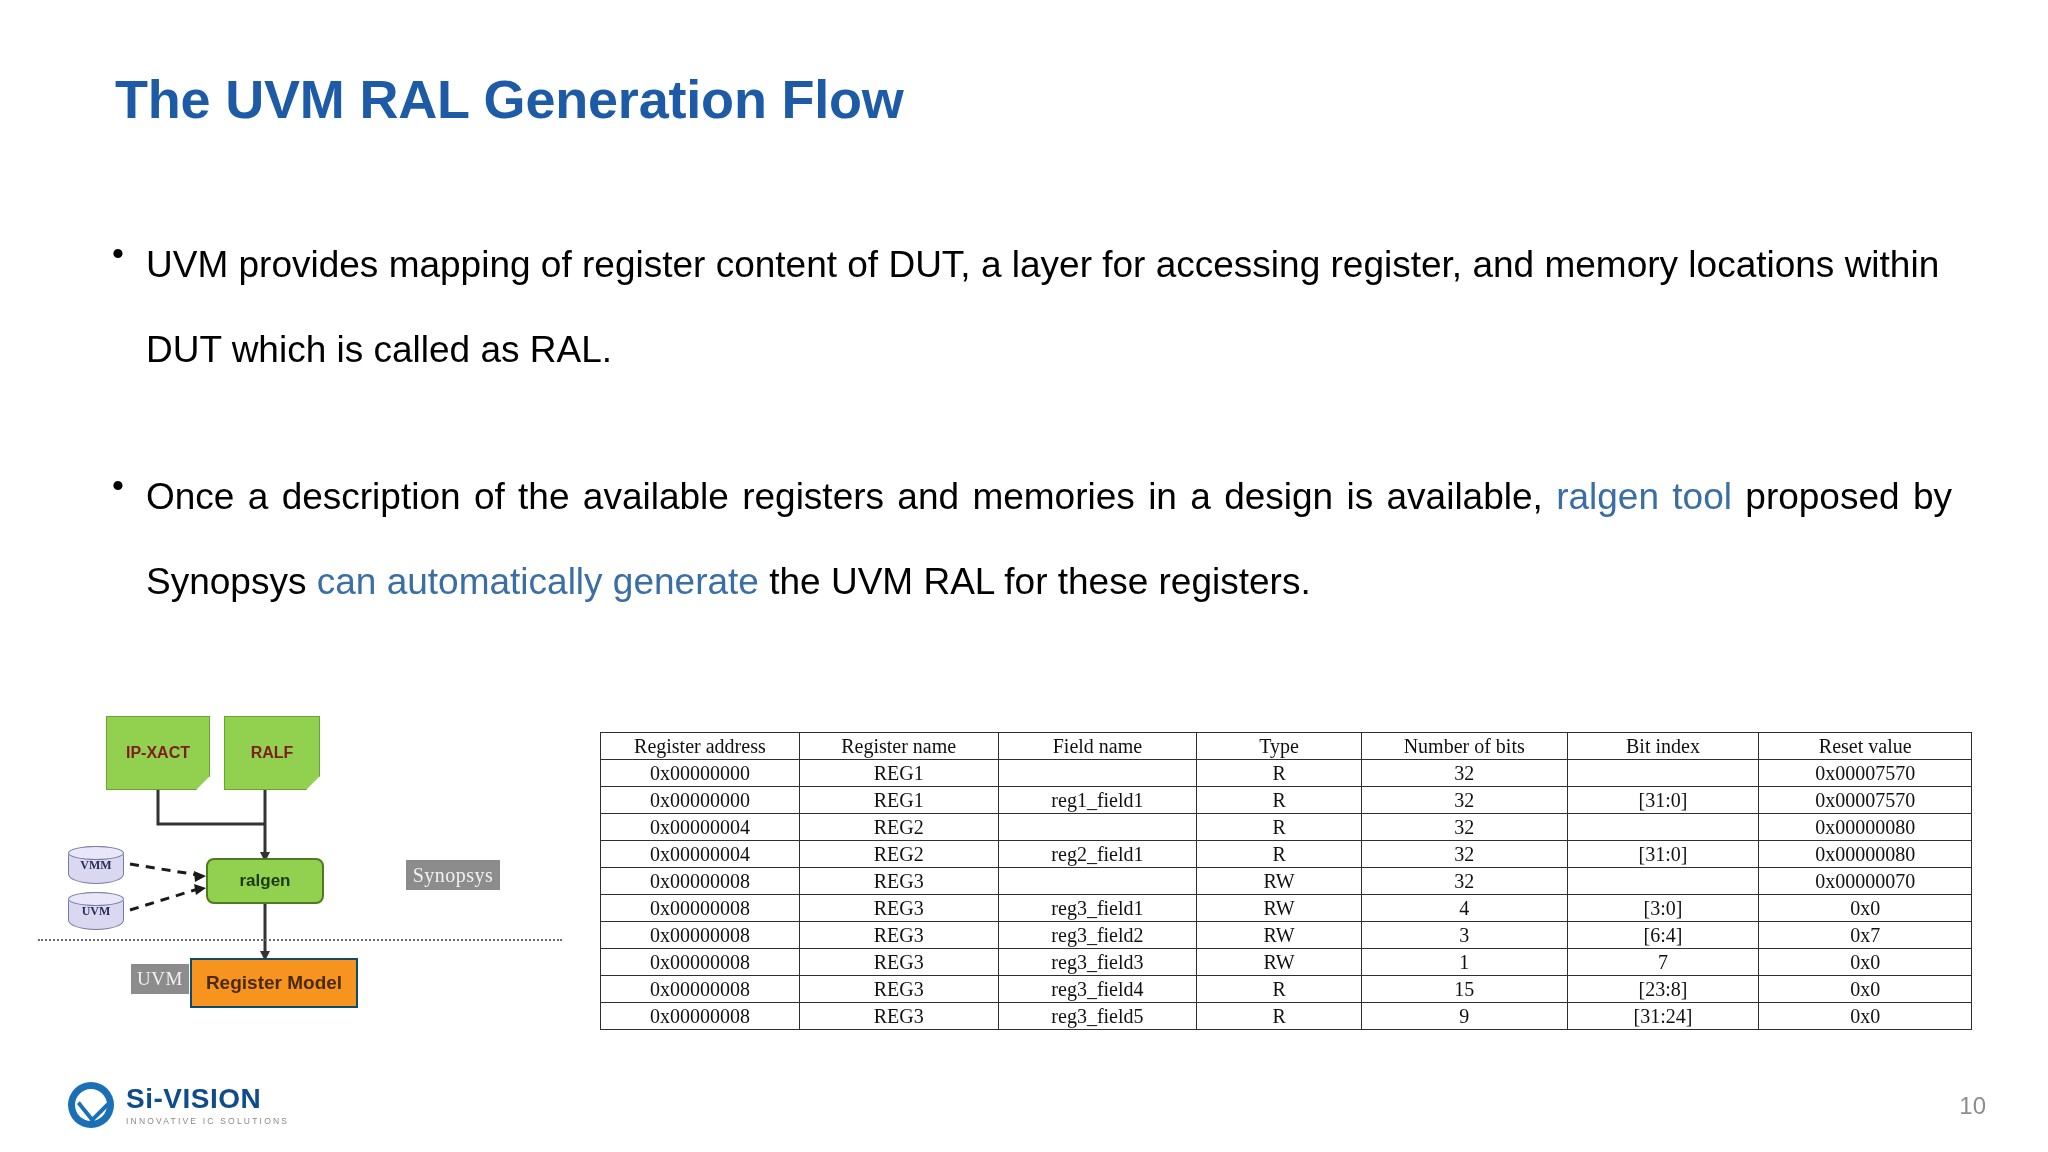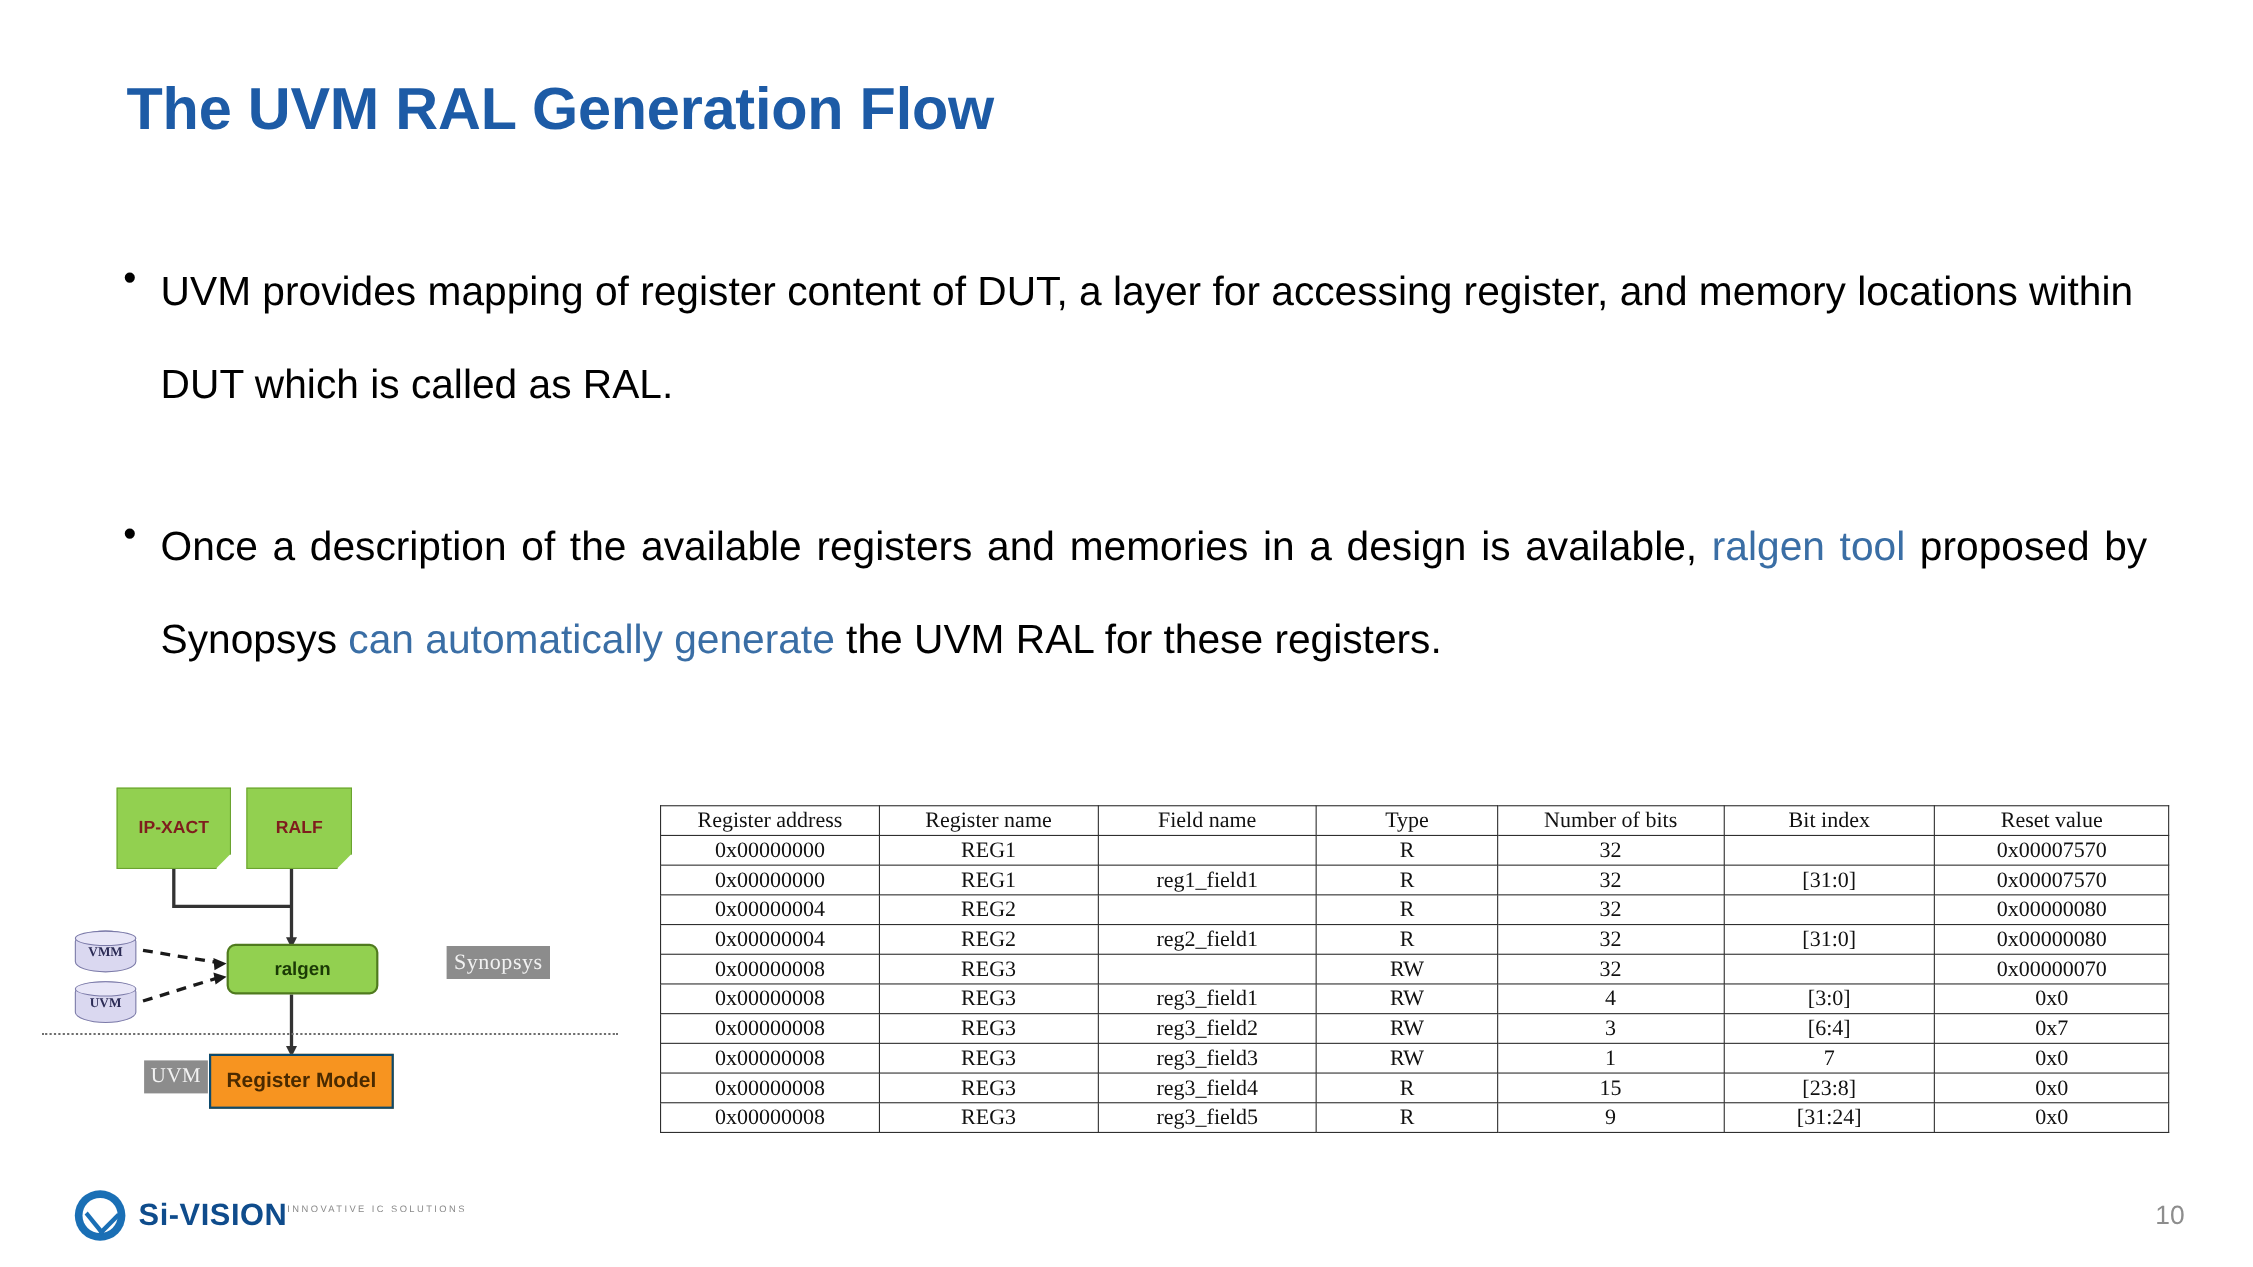--- a/index.html
+++ b/index.html
@@ -118,21 +118,21 @@
     background: #E8E6F7;
   }
   .cyl span { position: relative; z-index: 2; }
   .cyl.vmm { left: 30px; top: 134px; }
   .cyl.uvm { left: 30px; top: 180px; }
 
   .ralgen-box {
     position: absolute;
     left: 168px;
     top: 146px;
-    width: 138px;
+    width: 118px;
     height: 46px;
     background: #92D050;
     border: 2px solid #4F7A1E;
     border-radius: 8px;
     display: flex;
     align-items: center;
     justify-content: center;
     font-size: 17px;
     font-weight: bold;
     color: #1B3A05;
@@ -239,21 +239,21 @@
   }
   .logo-mark::after {
     content: "";
     position: absolute;
     left: 13px; top: 11px;
     width: 20px; height: 20px;
     border-left: 4px solid #1A6FB5;
     border-bottom: 4px solid #1A6FB5;
     transform: rotate(-45deg) skewX(-6deg);
   }
-  .logo-text { display: flex; flex-direction: row; justify-content: center; }
+  .logo-text { display: flex; flex-direction: column; justify-content: center; }
   .logo-name {
     font-size: 28px;
     font-weight: bold;
     color: #0F4C8C;
     letter-spacing: 0.5px;
     line-height: 28px;
   }
   .logo-tag {
     font-size: 8.5px;
     color: #8A8A8A;

